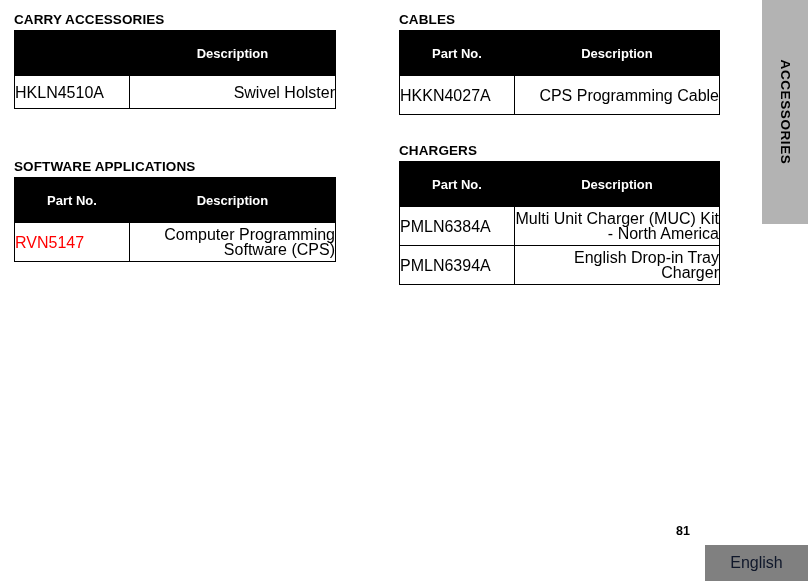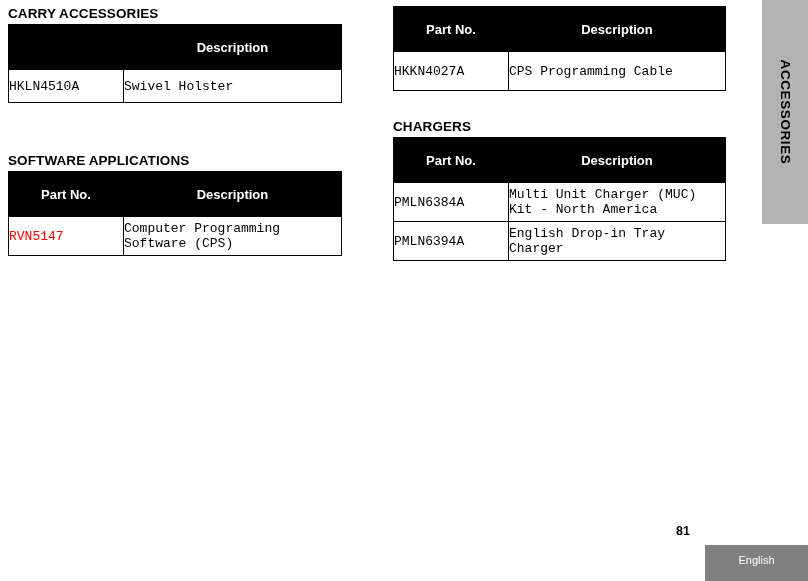--- a/index.html
+++ b/index.html
@@ -14,21 +14,21 @@
     font-family: "Liberation Sans", sans-serif;
     overflow: hidden;
   }
 
   .page { position: absolute; inset: 0; }
 
   
   .col-left  { position: absolute; left: 2px;   top: 0;   width: 346px; }
   .col-right { position: absolute; left: 387px; top: 0;   width: 345px; }
 
-  .section { margin: 6px; }
+  .section { margin: 12px; }
   .section + .section { margin-top: 0; }
 
   .sec-title {
     font-size: 13.5px;
     font-weight: bold;
     color: #000;
     letter-spacing: 0.1px;
     line-height: 15px;
     margin: 0 0 3px 0;
     white-space: nowrap;
@@ -52,30 +52,29 @@
     color: #fff;
     font-size: 13px;
     font-weight: bold;
     text-align: center;
     height: 44px;
     border: 1px solid #000;
     padding: 0 2px;
   }
 
   tbody td {
-    font-size: 13px;
+    font-size: 16px;
     color: #000;
     height: 38px;
     padding: 4px 7px;
     line-height: 15px;
     background: #fff;
-    font-family: Liberation Mono, monospace;
   }
   tbody td.pn    { text-align: left; white-space: nowrap; }
-  tbody td.desc  { text-align: left; }
+  tbody td.desc  { text-align: right; }
   td.red         { color: #ff0000; }
 
   
   .w-pn   { width: 114px; }
   .w-desc { width: auto; }
 
   
   .tbl-carry tbody td { height: 32px; }
 
   
@@ -117,22 +116,22 @@
     top: 545px;
     width: 103px;
     height: 36px;
     background: #808080;
   }
   .footer-lang-label {
     position: absolute;
     left: 0; right: 0;
     top: 9px;
     text-align: center;
-    font-size: 11px;
-    color: #ffffff;
+    font-size: 16px;
+    color: #0f172a;
   }
 </style>
 </head>
 <body>
 
 <div class="page">
 
   <div class="col-left">
 
     <div class="section">
@@ -171,20 +170,21 @@
           </tr>
         </tbody>
       </table>
     </div>
 
   </div>
 
   <div class="col-right">
 
     <div class="section">
+      <div class="sec-title">CABLES</div>
 
       <table class="acc">
         <thead>
           <tr>
             <th class="w-pn">Part No.</th>
             <th class="w-desc">Description</th>
           </tr>
         </thead>
         <tbody>
           <tr>

